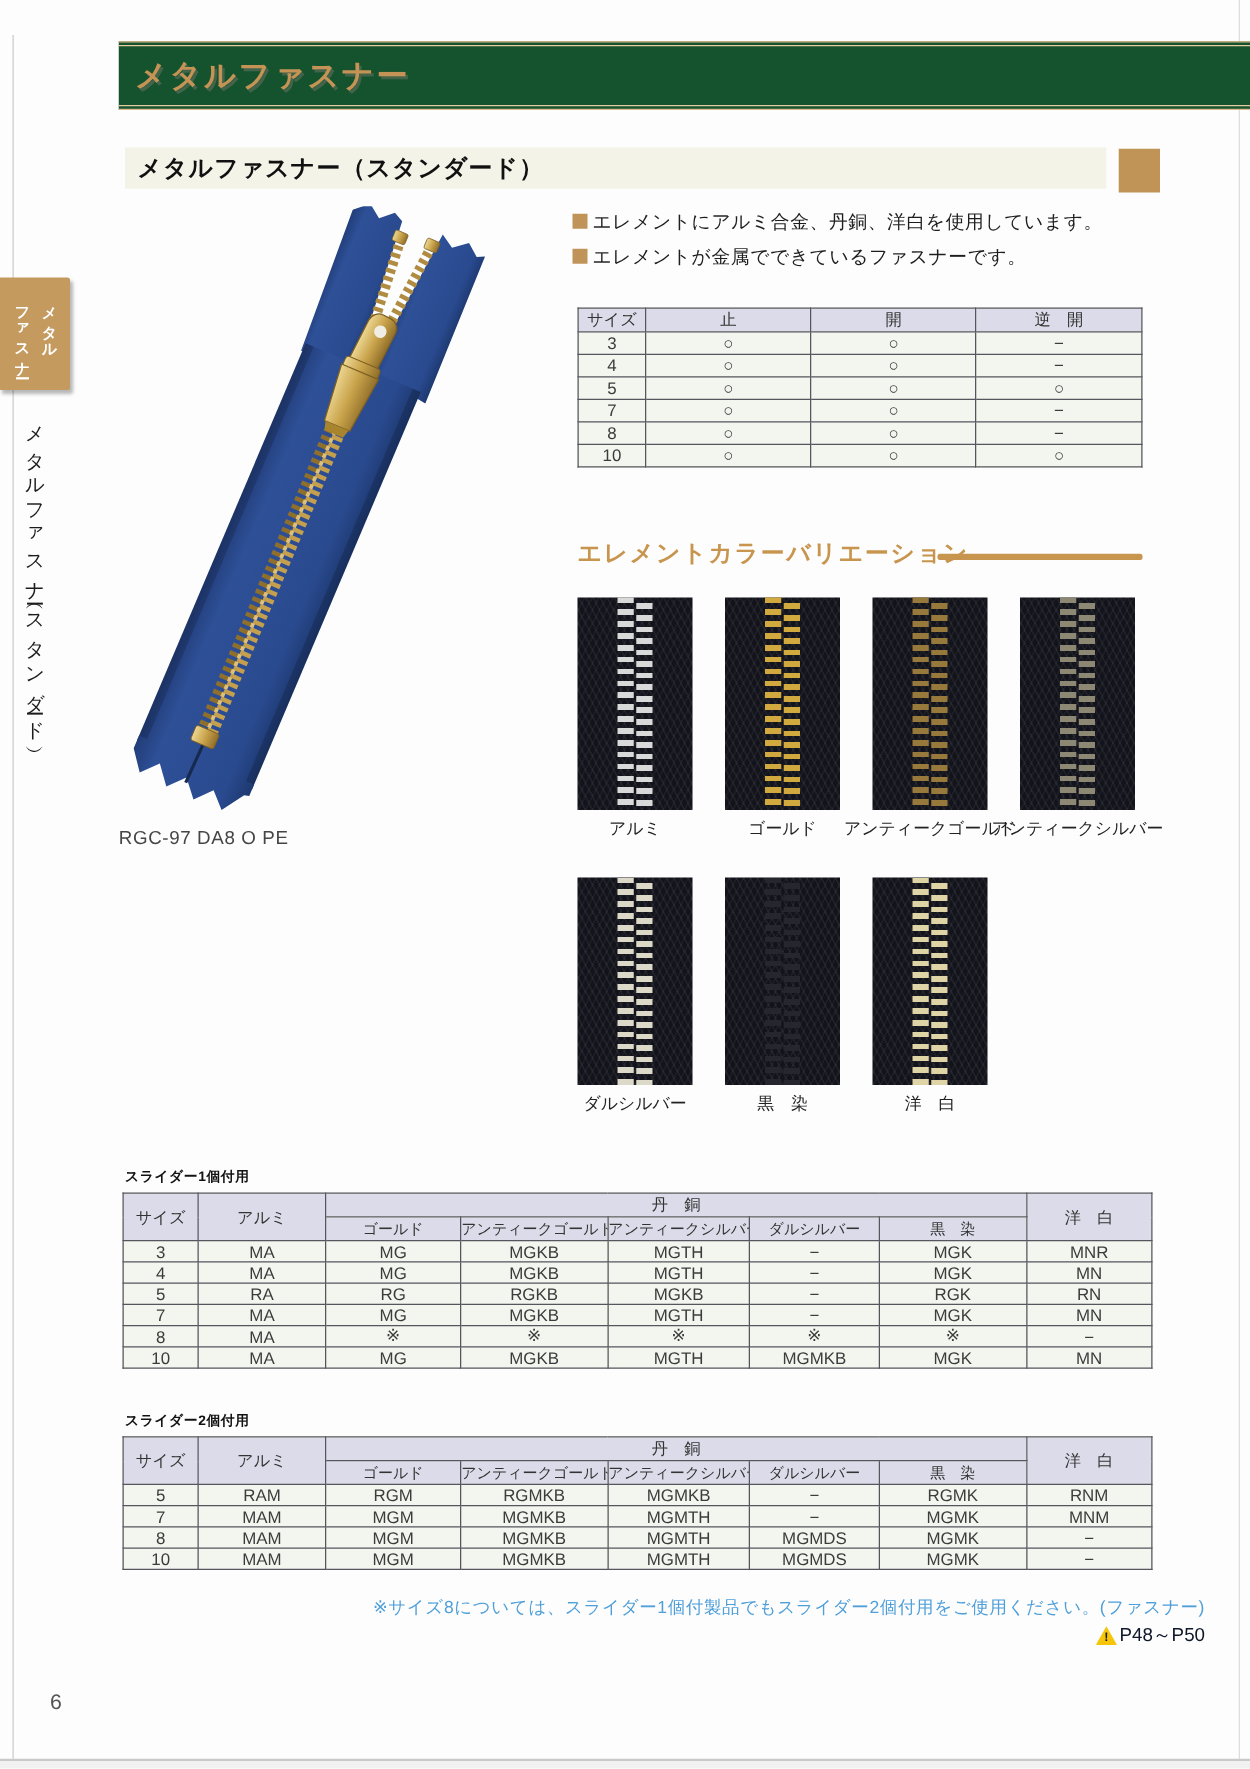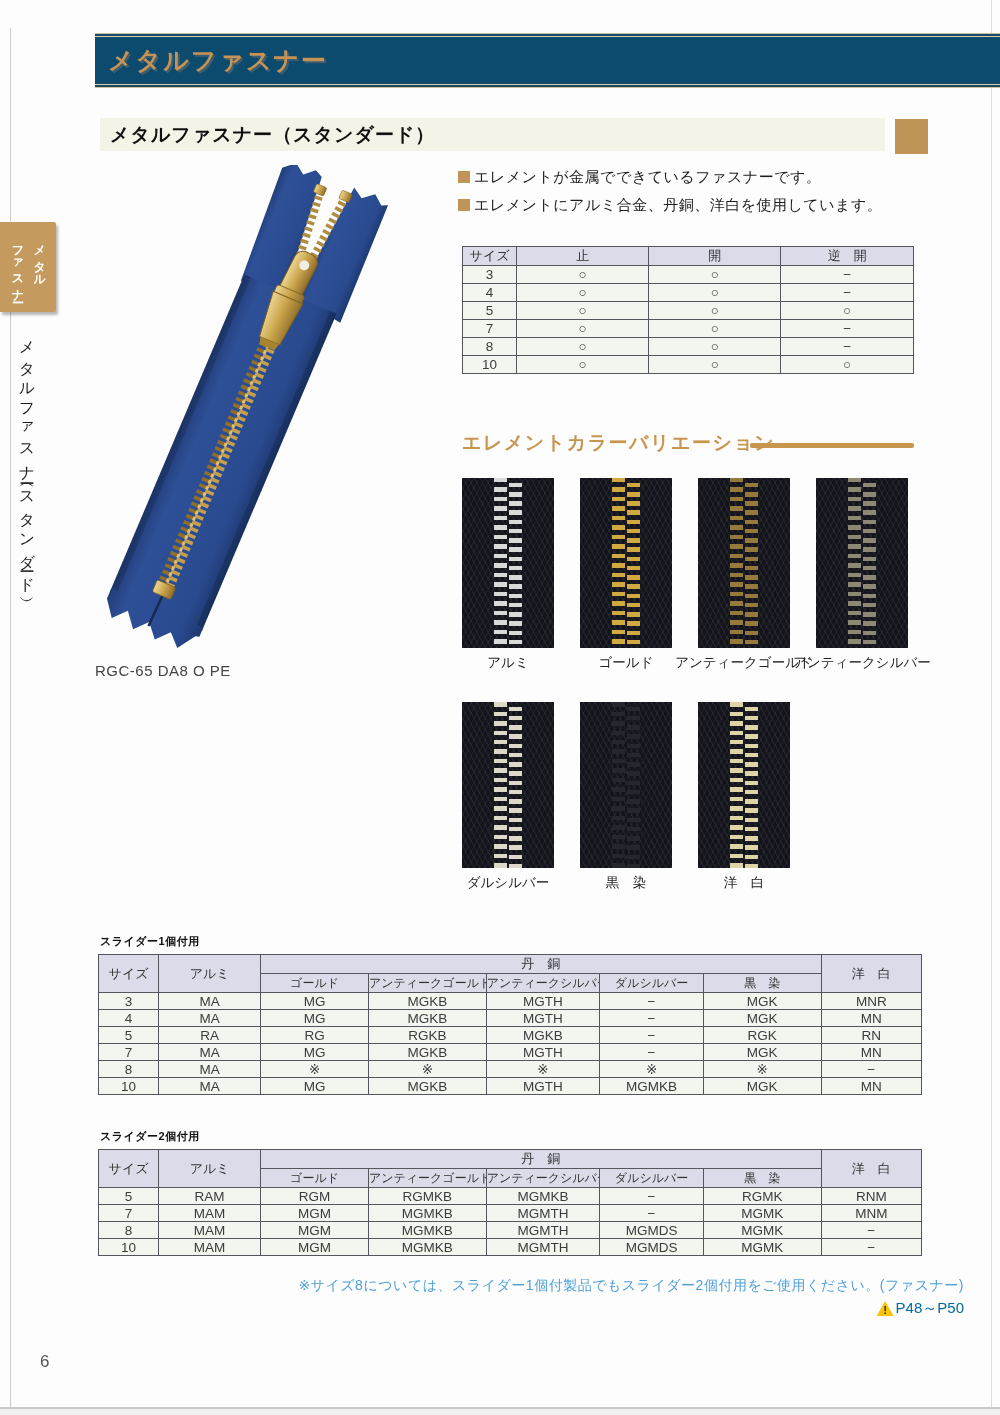--- a/index.html
+++ b/index.html
@@ -5,21 +5,21 @@
   html,body{margin:0;padding:0;background:#ffffff;}
   .page{position:relative;width:1000px;height:1415px;background:#fdfdfd;overflow:hidden;
         font-family:"Liberation Sans","DejaVu Sans",sans-serif;color:#222;}
   
   .edge-left{position:absolute;left:10px;top:28px;width:1px;height:1379px;background:#cccccc;}
   .edge-right{position:absolute;left:991px;top:0;width:1px;height:1407px;background:#dddddd;}
   .edge-bottom{position:absolute;left:0;top:1407px;width:100%;height:2px;background:#c9c9c9;}
   .edge-bottom-pad{position:absolute;left:0;top:1409px;width:100%;height:6px;background:#f1f1f1;}
 
   
-  .banner{position:absolute;left:95px;right:0;top:33px;background:#0c4a6e;
+  .banner{position:absolute;left:95px;right:0;top:33px;background:#14532d;
           border-top:1px solid #ddbb8e;border-bottom:1px solid #ddbb8e;}
   .banner-inner{border-top:1px solid #e6cba2;border-bottom:1px solid #e6cba2;margin:2px 0;
           padding:7px 0 7px 13px;}
   .banner-title{font-size:25px;font-weight:800;letter-spacing:2px;color:#c49355;
           text-shadow:2px 2px 0 rgba(125,120,110,.45);}
 
   
   .section-bar{position:absolute;left:100px;top:118px;width:785px;height:33px;background:#f3f3e7;
           display:flex;align-items:center;}
   .section-title{font-size:19px;font-weight:bold;color:#101010;padding-left:10px;letter-spacing:1px;}
@@ -71,21 +71,21 @@
       margin-top:6px;font-size:13.5px;color:#222;white-space:nowrap;}
 
   
   .tbl-title{position:absolute;left:100px;font-size:11px;font-weight:bold;color:#111;letter-spacing:.5px;}
   .slider-table{position:absolute;left:98px;width:824px;}
   .slider-table td{height:17px;}
   .slider-table th.sub{font-size:12px;}
 
   
   .note1{position:absolute;right:36px;top:1277px;font-size:14px;color:#4f9fd9;letter-spacing:.5px;}
-  .note2{position:absolute;right:36px;top:1299px;font-size:15px;color:#0369a1;
+  .note2{position:absolute;right:36px;top:1299px;font-size:15px;color:#0f172a;
       display:flex;align-items:center;}
   .warn-tri{display:inline-block;width:17px;height:15px;margin-right:2px;background:#f6c50a;
       clip-path:polygon(50% 0,100% 100%,0 100%);color:#1a1a1a;font-size:10px;font-weight:bold;
       text-align:center;line-height:19px;}
   .warn-tri::after{content:"!";}
 
   .page-num{position:absolute;left:40px;top:1352px;font-size:17px;color:#555;}
 </style>
 </head>
 <body>
@@ -155,30 +155,30 @@
       <g transform="rotate(4 0 110)">
         <rect x="-11" y="84" width="24" height="52" rx="9" fill="url(#gold)" stroke="#7d5f22" stroke-width="1"></rect>
         <circle cx="1.5" cy="97" r="5" fill="#efede4"></circle>
       </g>
 
       <rect x="-15" y="125" width="30" height="10" rx="3" fill="url(#gold)" stroke="#7d5f22" stroke-width=".8"></rect>
       <path d="M-16,133 L16,133 L11,180 L-11,180 Z" fill="url(#gold)" stroke="#7d5f22" stroke-width="1"></path>
       <path d="M-10,180 L10,180 L8,187 L-8,187 Z" fill="#a8842f"></path>
     </g>
   </svg>
-  <div class="zipper-caption">RGC-65 DA8 O PE</div>
+  <div class="zipper-caption">RGC-97 DA8 O PE</div>
 
   <div class="bullets">
     <div class="bullet">
       <span class="sq"></span>
-      <span class="txt">エレメントが金属でできているファスナーです。</span>
+      <span class="txt">エレメントにアルミ合金、丹銅、洋白を使用しています。</span>
     </div>
     <div class="bullet">
       <span class="sq"></span>
-      <span class="txt">エレメントにアルミ合金、丹銅、洋白を使用しています。</span>
+      <span class="txt">エレメントが金属でできているファスナーです。</span>
     </div>
   </div>
 
   <table id="spec-table" class="cat">
       <colgroup>
         <col style="width: 12%;">
         <col style="width: 29.3%;">
         <col style="width: 29.3%;">
         <col style="width: 29.4%;">
       </colgroup>

